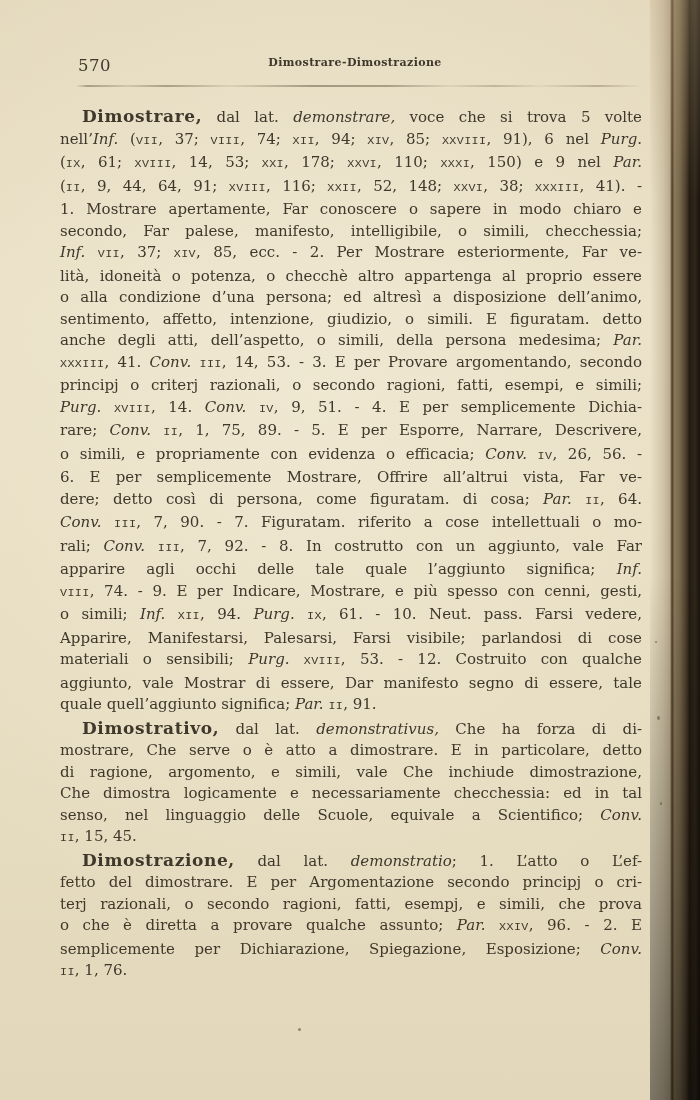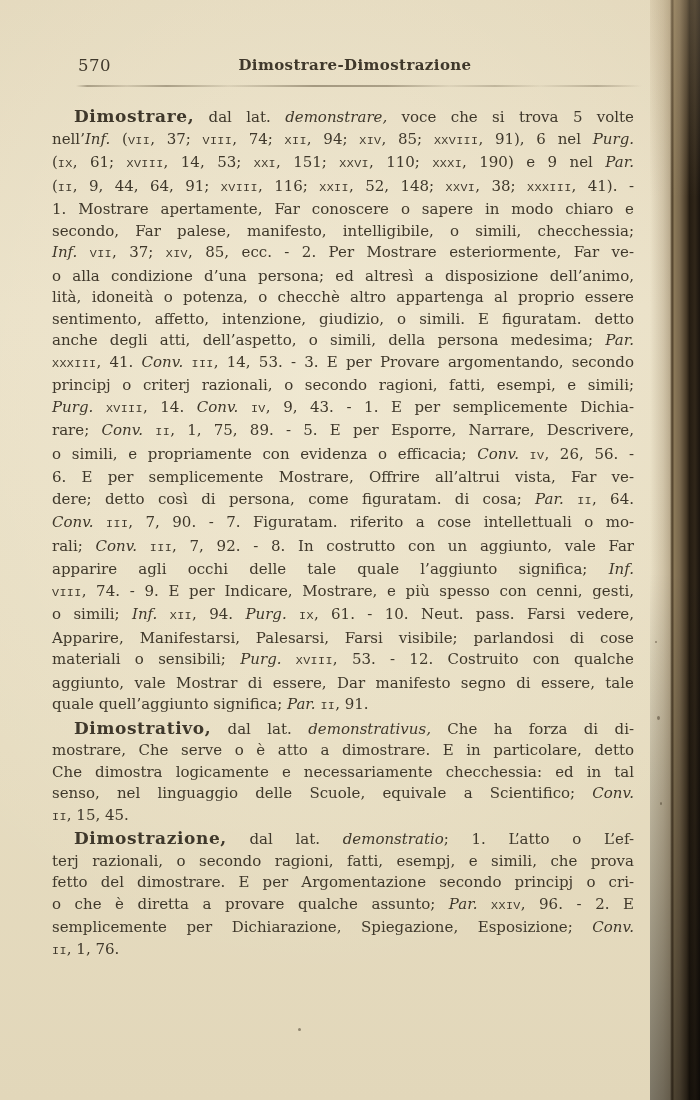--- a/index.html
+++ b/index.html
@@ -32,31 +32,31 @@
         #302619 90%,
         #1a140e 100%);
   }
   .header{position:absolute;left:64px;top:56px;width:582px;height:24px;}
   .page-number{
     position:absolute;left:14px;top:0;
     font-size:16.5px;letter-spacing:0.5px;
   }
   .running-title{
     position:absolute;left:0;right:0;top:0;text-align:center;
-    font-weight:bold;font-size:15px;letter-spacing:0.4px;
+    font-weight:bold;font-size:11px;letter-spacing:0.4px;
   }
   .rule{
     position:absolute;left:76px;top:85px;width:566px;height:2px;
     background:linear-gradient(90deg,
       rgba(118,106,82,0) 0%, rgba(118,106,82,0.55) 2%, rgba(118,106,82,0.20) 9%,
       rgba(118,106,82,0.55) 16%, rgba(118,106,82,0.12) 27%, rgba(118,106,82,0.60) 42%,
       rgba(118,106,82,0.55) 55%, rgba(118,106,82,0.10) 66%, rgba(118,106,82,0.35) 74%,
       rgba(118,106,82,0.06) 82%, rgba(118,106,82,0.40) 92%, rgba(118,106,82,0) 100%);
   }
-  .entries{position:absolute;left:52px;top:106px;width:582px;}
+  .entries{position:absolute;left:60px;top:106px;width:582px;}
   .entry + .entry{}
   .line{
     font-size:15px;line-height:21.5px;
     text-align:justify;text-align-last:justify;
     text-justify:inter-word;
     white-space:normal;
   }
   .line.first{text-indent:22px;}
   .line.last{text-align-last:left;}
   .b{font-weight:bold;font-size:17px;letter-spacing:0.6px;}
@@ -78,57 +78,58 @@
     <span class="page-number">570</span>
     <span class="running-title">Dimostrare-Dimostrazione</span>
   </div>
 
   <div class="rule"></div>
 
   <div class="entries">
       <div class="entry">
         <div class="line first"><span class="b">Dimostrare,</span><span> dal lat. </span><span class="i">demonstrare,</span><span> voce che si trova 5 volte</span></div>
         <div class="line"><span>nell’</span><span class="i">Inf.</span><span> (</span><span class="sc">VII</span><span>, 37; </span><span class="sc">VIII</span><span>, 74; </span><span class="sc">XII</span><span>, 94; </span><span class="sc">XIV</span><span>, 85; </span><span class="sc">XXVIII</span><span>, 91), 6 nel </span><span class="i">Purg.</span></div>
-        <div class="line"><span>(</span><span class="sc">IX</span><span>, 61; </span><span class="sc">XVIII</span><span>, 14, 53; </span><span class="sc">XXI</span><span>, 151; </span><span class="sc">XXVI</span><span>, 110; </span><span class="sc">XXXI</span><span>, 190) e 9 nel </span><span class="i">Par.</span></div>
+        <div class="line"><span>(</span><span class="sc">IX</span><span>, 61; </span><span class="sc">XVIII</span><span>, 14, 53; </span><span class="sc">XXI</span><span>, 178; </span><span class="sc">XXVI</span><span>, 110; </span><span class="sc">XXXI</span><span>, 150) e 9 nel </span><span class="i">Par.</span></div>
         <div class="line"><span>(</span><span class="sc">II</span><span>, 9, 44, 64, 91; </span><span class="sc">XVIII</span><span>, 116; </span><span class="sc">XXII</span><span>, 52, 148; </span><span class="sc">XXVI</span><span>, 38; </span><span class="sc">XXXIII</span><span>, 41). -</span></div>
         <div class="line"><span>1. Mostrare apertamente, Far conoscere o sapere in modo chiaro e</span></div>
         <div class="line"><span>secondo, Far palese, manifesto, intelligibile, o simili, checchessia;</span></div>
         <div class="line"><span class="i">Inf.</span><span> </span><span class="sc">VII</span><span>, 37; </span><span class="sc">XIV</span><span>, 85, ecc. - 2. Per Mostrare esteriormente, Far ve-</span></div>
+        <div class="line"><span>lità, idoneità o potenza, o checchè altro appartenga al proprio essere</span></div>
         <div class="line"><span>o alla condizione d’una persona; ed altresì a disposizione dell’animo,</span></div>
-        <div class="line"><span>lità, idoneità o potenza, o checchè altro appartenga al proprio essere</span></div>
         <div class="line"><span>sentimento, affetto, intenzione, giudizio, o simili. E figuratam. detto</span></div>
         <div class="line"><span>anche degli atti, dell’aspetto, o simili, della persona medesima; </span><span class="i">Par.</span></div>
         <div class="line"><span class="sc">XXXIII</span><span>, 41. </span><span class="i">Conv.</span><span> </span><span class="sc">III</span><span>, 14, 53. - 3. E per Provare argomentando, secondo</span></div>
         <div class="line"><span>principj o criterj razionali, o secondo ragioni, fatti, esempi, e simili;</span></div>
-        <div class="line"><span class="i">Purg.</span><span> </span><span class="sc">XVIII</span><span>, 14. </span><span class="i">Conv.</span><span> </span><span class="sc">IV</span><span>, 9, 43. - 1. E per semplicemente Dichia-</span></div>
+        <div class="line"><span class="i">Purg.</span><span> </span><span class="sc">XVIII</span><span>, 14. </span><span class="i">Conv.</span><span> </span><span class="sc">IV</span><span>, 9, 51. - 4. E per semplicemente Dichia-</span></div>
         <div class="line"><span>rare; </span><span class="i">Conv.</span><span> </span><span class="sc">II</span><span>, 1, 75, 89. - 5. E per Esporre, Narrare, Descrivere,</span></div>
         <div class="line"><span>o simili, e propriamente con evidenza o efficacia; </span><span class="i">Conv.</span><span> </span><span class="sc">IV</span><span>, 26, 56. -</span></div>
         <div class="line"><span>6. E per semplicemente Mostrare, Offrire all’altrui vista, Far ve-</span></div>
         <div class="line"><span>dere; detto così di persona, come figuratam. di cosa; </span><span class="i">Par.</span><span> </span><span class="sc">II</span><span>, 64.</span></div>
         <div class="line"><span class="i">Conv.</span><span> </span><span class="sc">III</span><span>, 7, 90. - 7. Figuratam. riferito a cose intellettuali o mo-</span></div>
         <div class="line"><span>rali; </span><span class="i">Conv.</span><span> </span><span class="sc">III</span><span>, 7, 92. - 8. In costrutto con un aggiunto, vale Far</span></div>
         <div class="line"><span>apparire agli occhi delle tale quale l’aggiunto significa; </span><span class="i">Inf.</span></div>
         <div class="line"><span class="sc">VIII</span><span>, 74. - 9. E per Indicare, Mostrare, e più spesso con cenni, gesti,</span></div>
         <div class="line"><span>o simili; </span><span class="i">Inf.</span><span> </span><span class="sc">XII</span><span>, 94. </span><span class="i">Purg.</span><span> </span><span class="sc">IX</span><span>, 61. - 10. Neut. pass. Farsi vedere,</span></div>
         <div class="line"><span>Apparire, Manifestarsi, Palesarsi, Farsi visibile; parlandosi di cose</span></div>
         <div class="line"><span>materiali o sensibili; </span><span class="i">Purg.</span><span> </span><span class="sc">XVIII</span><span>, 53. - 12. Costruito con qualche</span></div>
         <div class="line"><span>aggiunto, vale Mostrar di essere, Dar manifesto segno di essere, tale</span></div>
         <div class="line last"><span>quale quell’aggiunto significa; </span><span class="i">Par.</span><span> </span><span class="sc">II</span><span>, 91.</span></div>
       </div>
       <div class="entry">
         <div class="line first"><span class="b">Dimostrativo,</span><span> dal lat. </span><span class="i">demonstrativus,</span><span> Che ha forza di di-</span></div>
         <div class="line"><span>mostrare, Che serve o è atto a dimostrare. E in particolare, detto</span></div>
+        <div class="line"><span>di ragione, argomento, e simili, vale Che inchiude dimostrazione,</span></div>
         <div class="line"><span>Che dimostra logicamente e necessariamente checchessia: ed in tal</span></div>
         <div class="line"><span>senso, nel linguaggio delle Scuole, equivale a Scientifico; </span><span class="i">Conv.</span></div>
         <div class="line last"><span class="sc">II</span><span>, 15, 45.</span></div>
       </div>
       <div class="entry">
         <div class="line first"><span class="b">Dimostrazione,</span><span> dal lat. </span><span class="i">demonstratio</span><span>; 1. L’atto o L’ef-</span></div>
+        <div class="line"><span>fetto del dimostrare. E per Argomentazione secondo principj o cri-</span></div>
         <div class="line"><span>terj razionali, o secondo ragioni, fatti, esempj, e simili, che prova</span></div>
-        <div class="line"><span>fetto del dimostrare. E per Argomentazione secondo principj o cri-</span></div>
         <div class="line"><span>o che è diretta a provare qualche assunto; </span><span class="i">Par.</span><span> </span><span class="sc">XXIV</span><span>, 96. - 2. E</span></div>
         <div class="line"><span>semplicemente per Dichiarazione, Spiegazione, Esposizione; </span><span class="i">Conv.</span></div>
         <div class="line last"><span class="sc">II</span><span>, 1, 76.</span></div>
       </div>
     </div>
 
   <div class="specks">
     <span class="sp1"></span>
     <span class="sp2"></span>
     <span class="sp3"></span>

